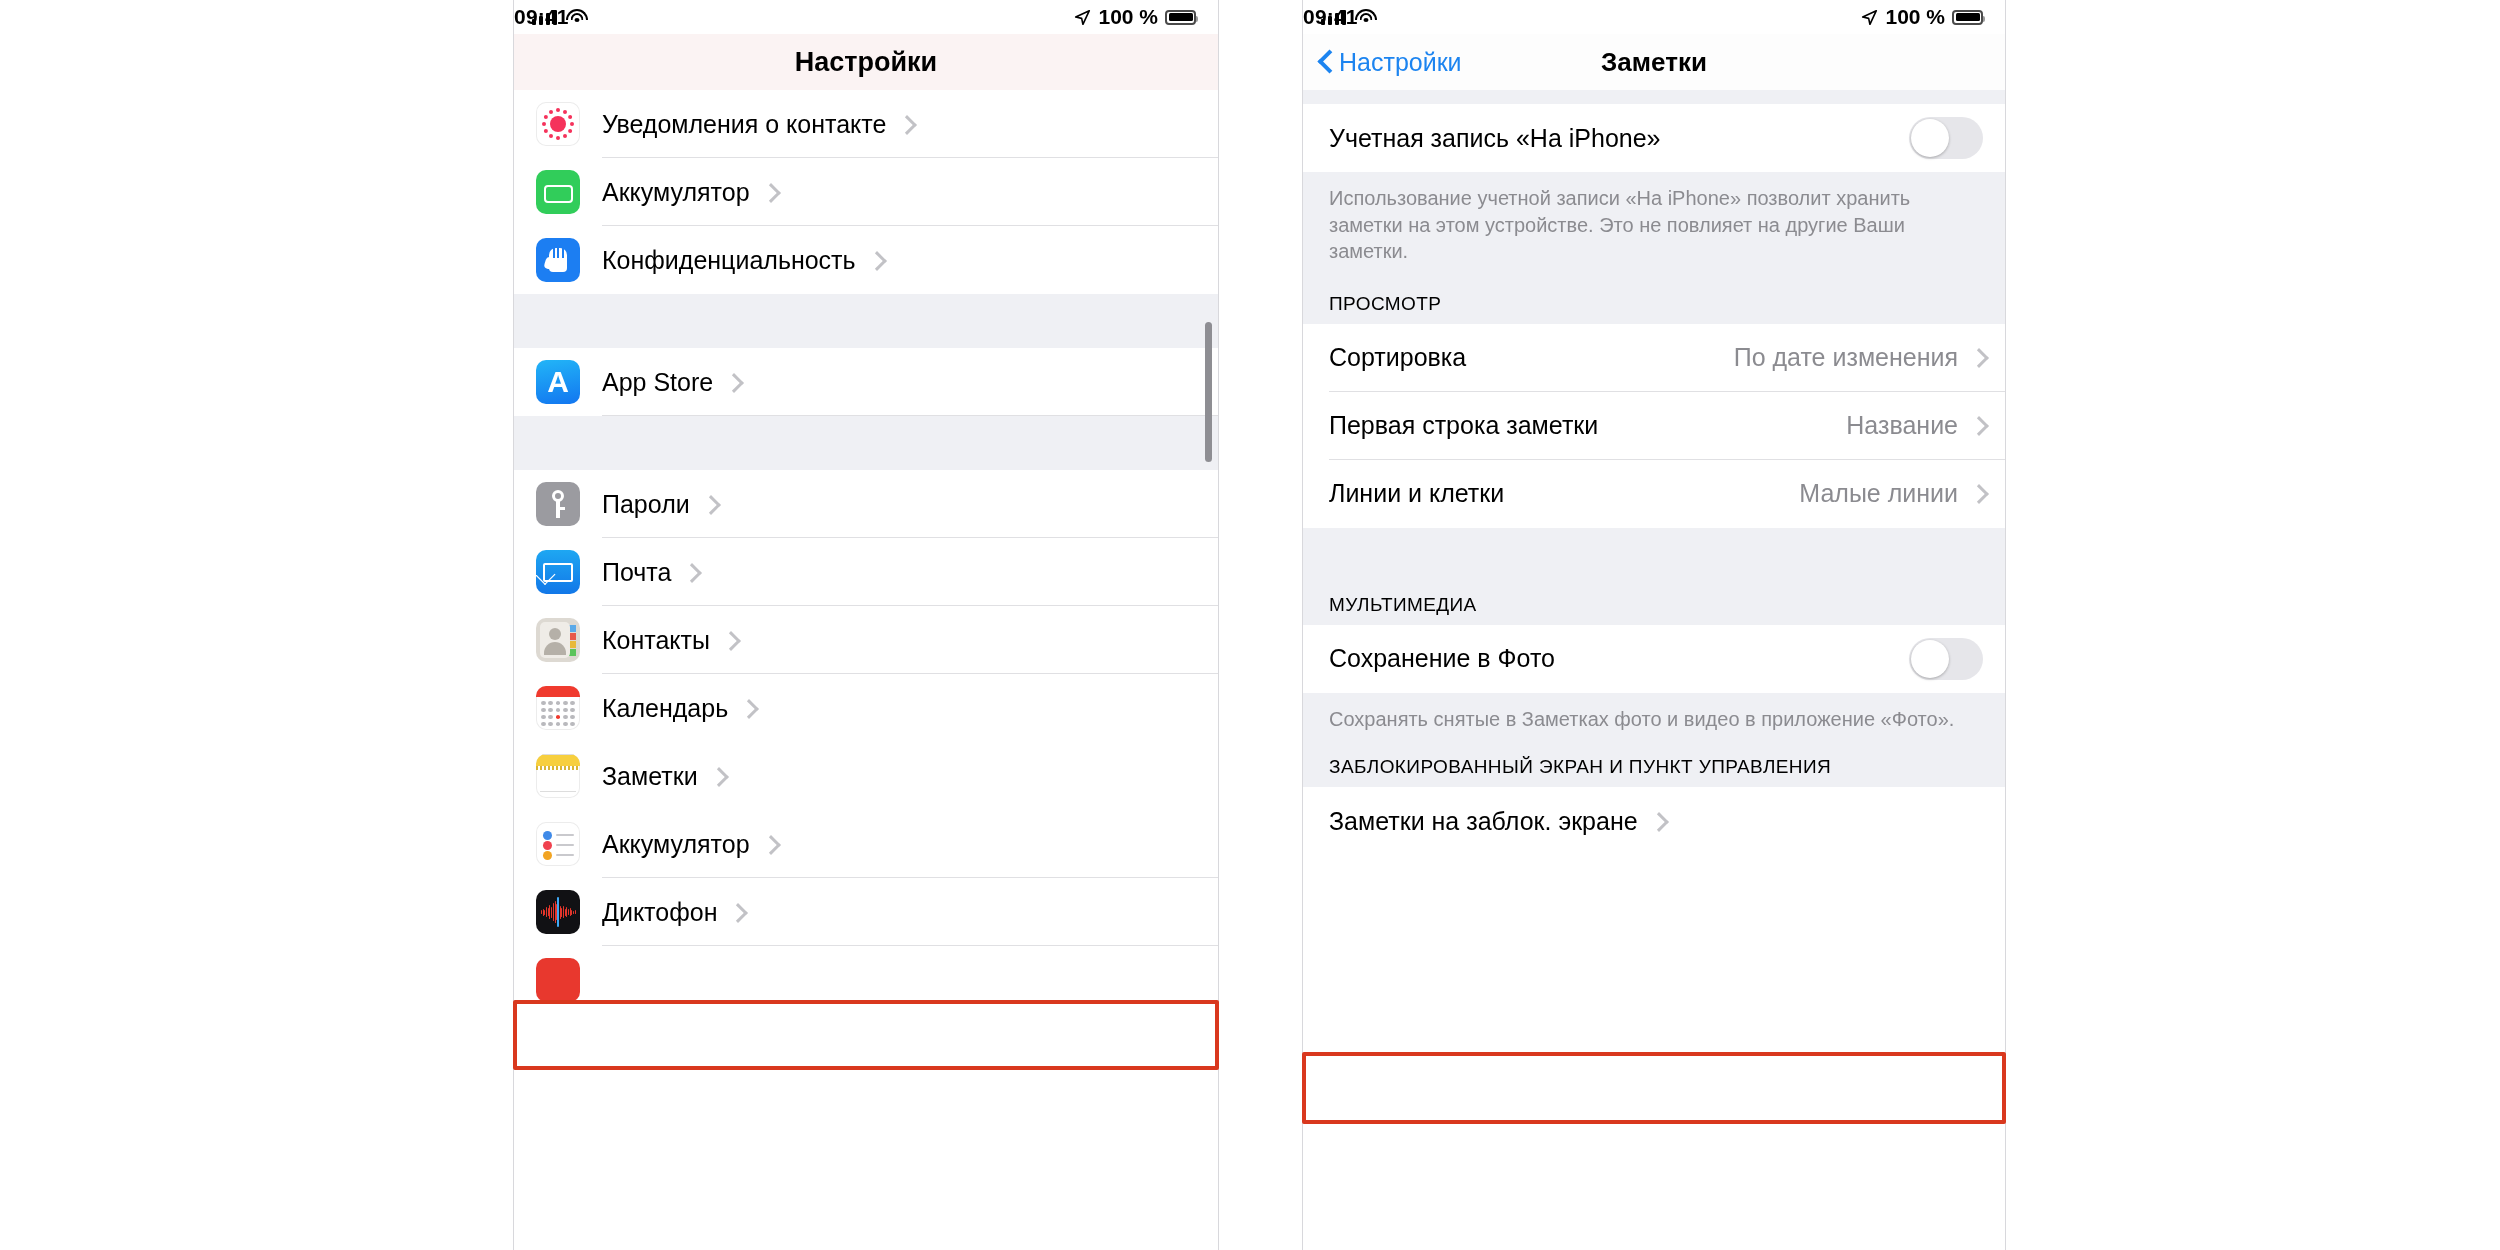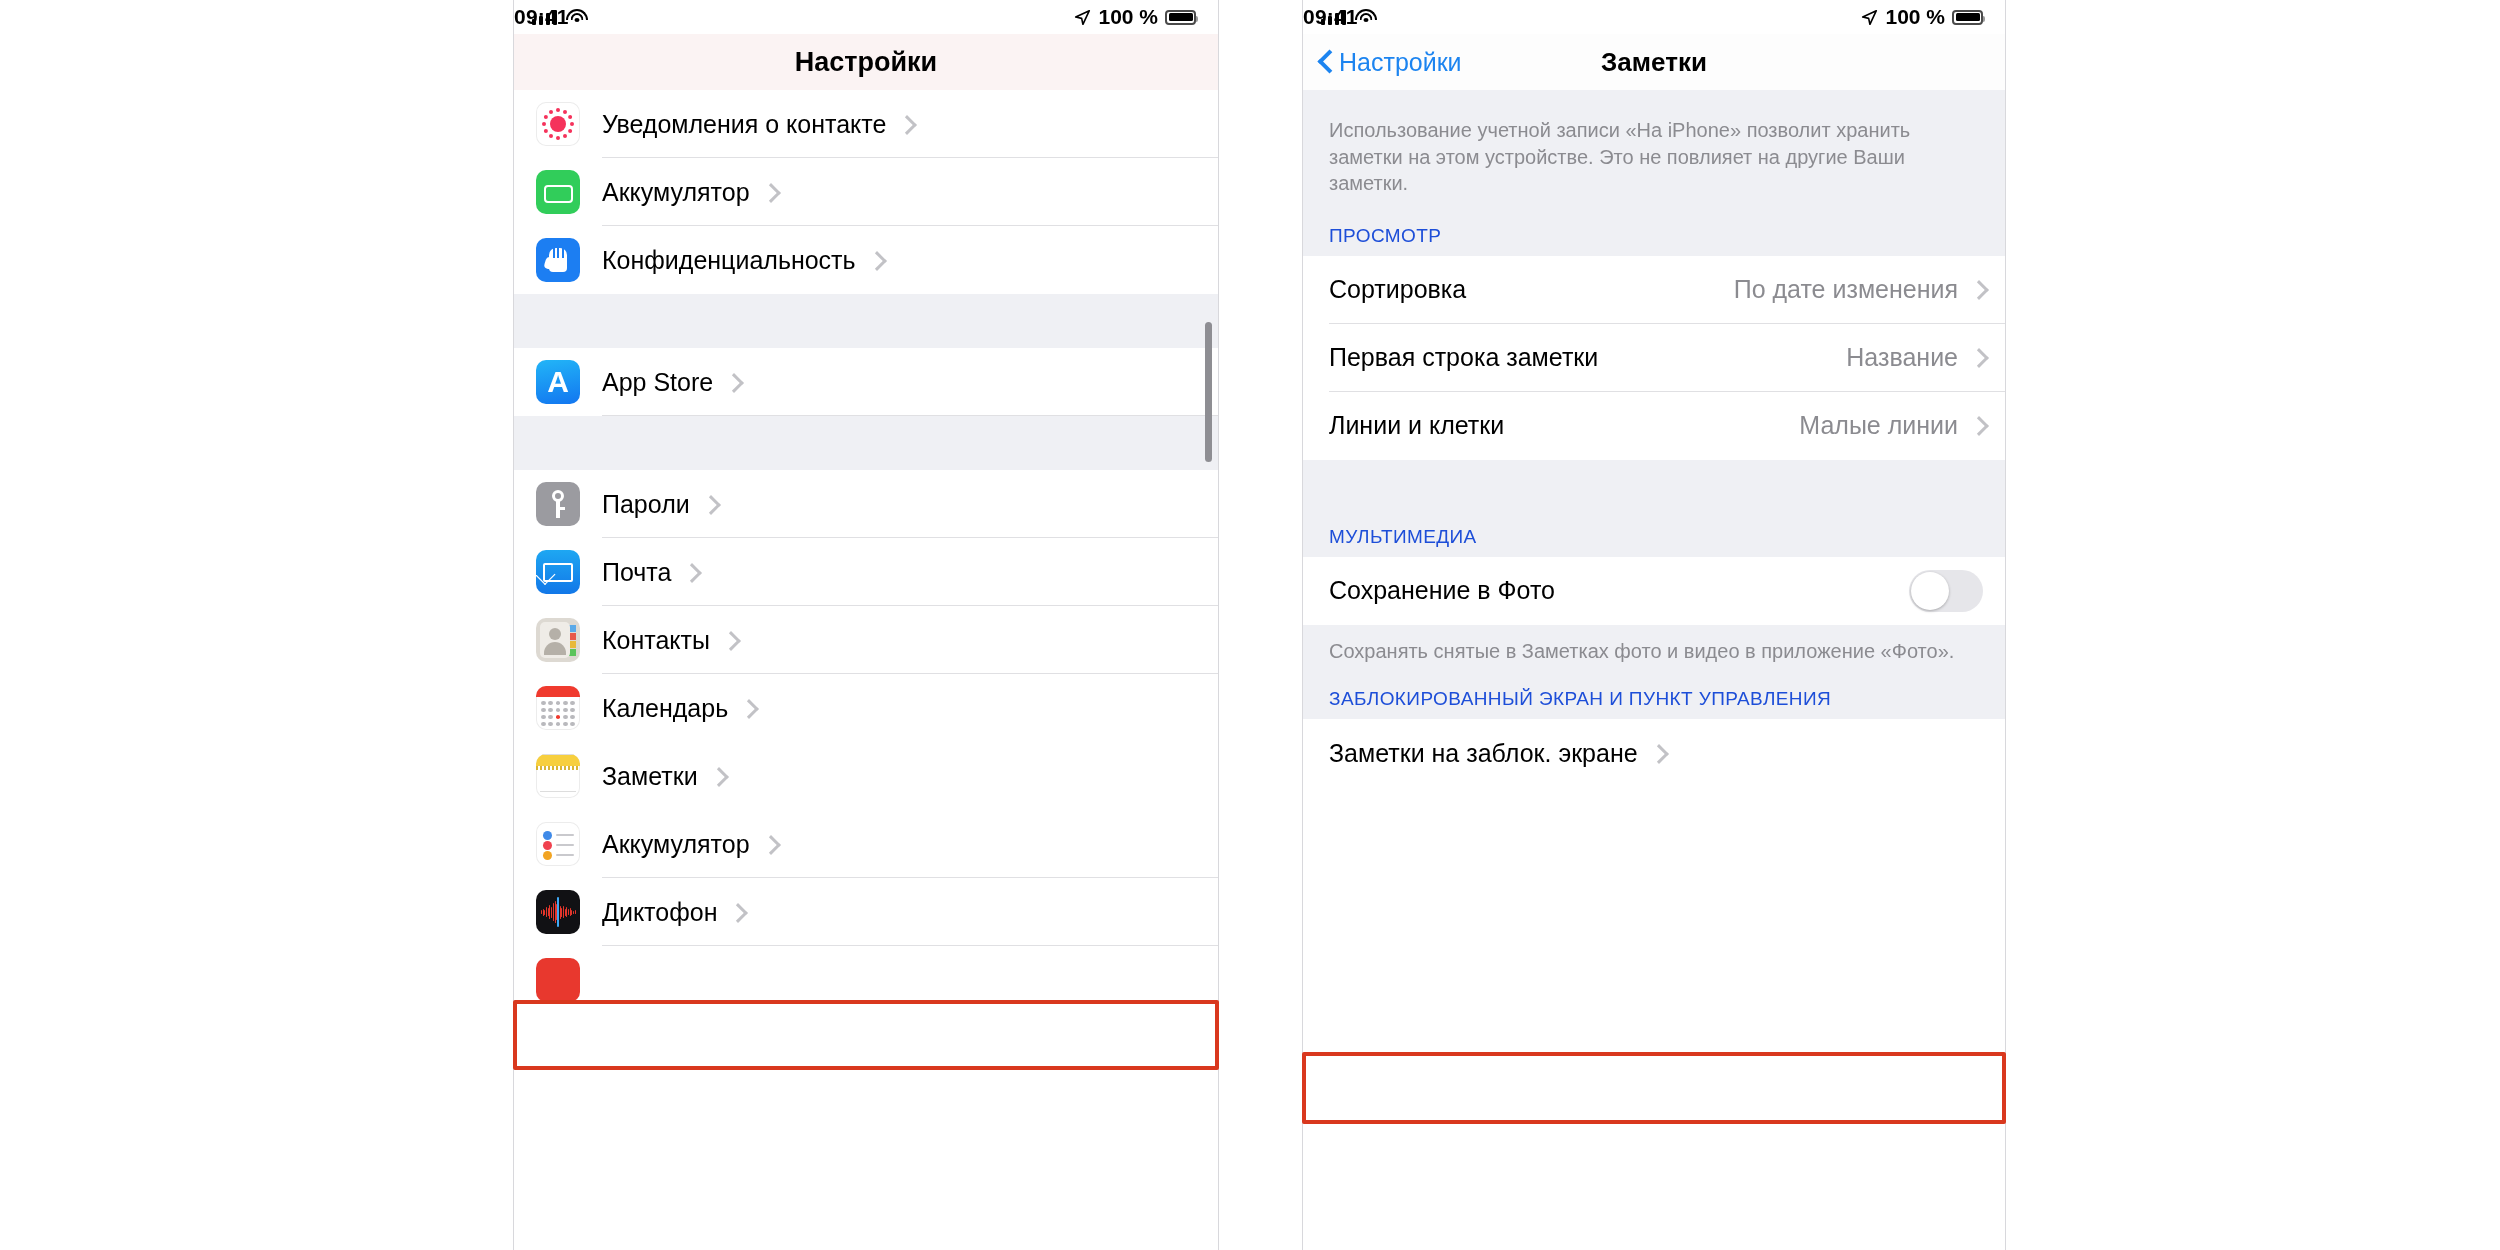--- a/index.html
+++ b/index.html
@@ -84,21 +84,21 @@
       border-radius:10px; flex:0 0 auto; position:relative; overflow:hidden; }
   .row .label{ font-size:25px; color:#000; white-space:nowrap; }
   .row .value{ margin-left:auto; font-size:25px; color:#8b8b90; white-space:nowrap;}
   .chev{ width:11px; height:19px; margin-left:14px; flex:0 0 auto; position:relative;}
   .chev:before{ content:""; position:absolute; left:0; top:3px; width:11px; height:11px;
       border-right:3.2px solid #c2c2c6; border-top:3.2px solid #c2c2c6;
       transform:rotate(45deg); }
   .row.noico{ padding-left:26px; }
   .row.noico.sep:after{ left:26px; }
 
-  .sect-head{ font-size:19px; color:#1d4ed8; letter-spacing:.4px;
+  .sect-head{ font-size:19px; color:#000000; letter-spacing:.4px;
       padding:0 26px 9px 26px; background:#eff0f4; text-transform:uppercase;}
   .foot-note{ font-size:20px; color:#8b8b90; line-height:1.33;
       padding:13px 26px 0 26px; background:#eff0f4; }
 
   
   .toggle{ margin-left:auto; width:74px; height:42px; border-radius:21px;
       background:#e6e6ea; position:relative; flex:0 0 auto;}
   .toggle b{ position:absolute; left:2px; top:2px; width:38px; height:38px;
       border-radius:50%; background:#fff; box-shadow:0 1px 3px rgba(0,0,0,.28); }
 
@@ -435,20 +435,28 @@
     <div class="navbar-back">
       <span class="back-link">
         <span class="chev-left"></span>
         <span>Настройки</span>
       </span>
       <div class="nav-title">Заметки</div>
     </div>
 
     <div class="gap" style="height:14px"></div>
 
+    <div class="grp">
+      <div class="row noico">
+        <span class="label">Учетная запись «На iPhone»</span>
+        <span class="toggle">
+            <b></b>
+          </span>
+      </div>
+    </div>
 
     <div class="gap" style="padding-bottom:22px">
       <div class="foot-note">Использование учетной записи «На iPhone» позволит хранить заметки на этом устройстве. Это не повлияет на другие Ваши заметки.</div>
     </div>
 
     <div class="gap" style="padding-top:6px">
       <div class="sect-head">ПРОСМОТР</div>
     </div>
 
     <div class="grp">

